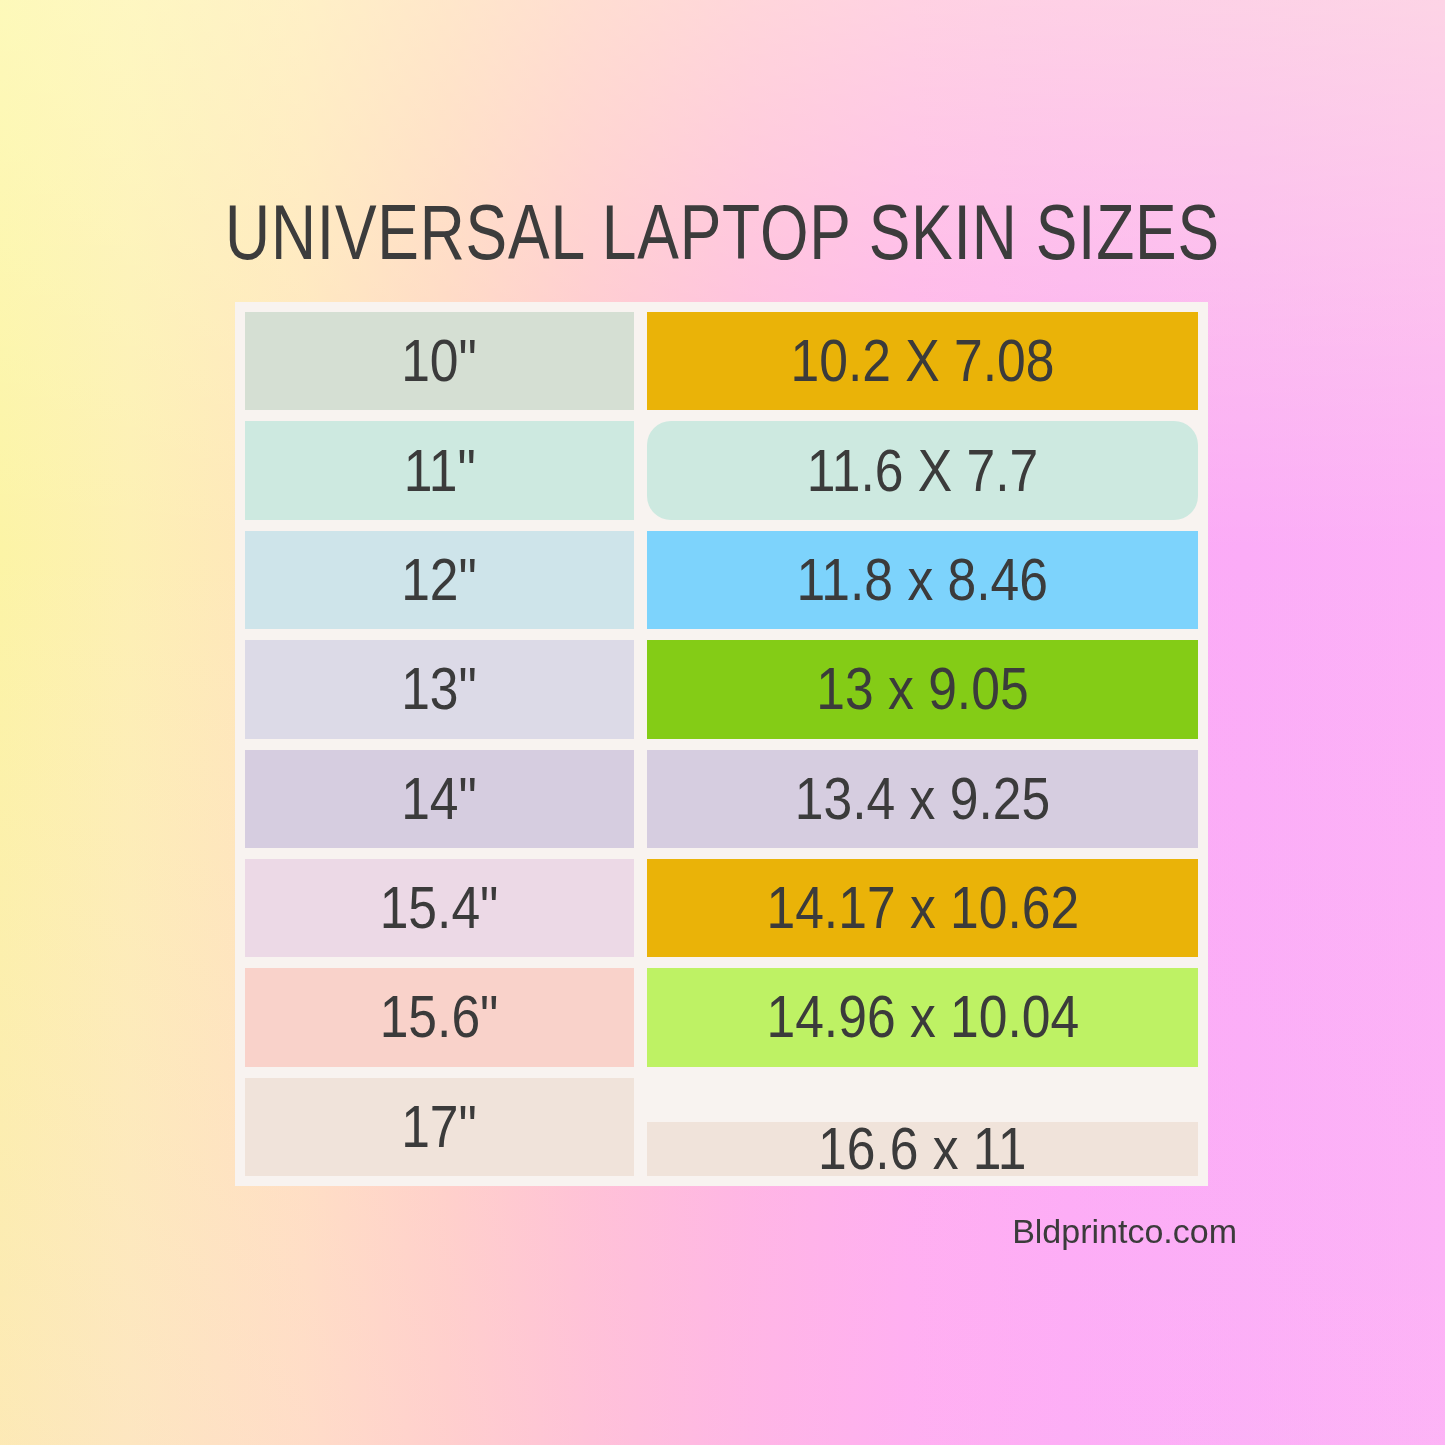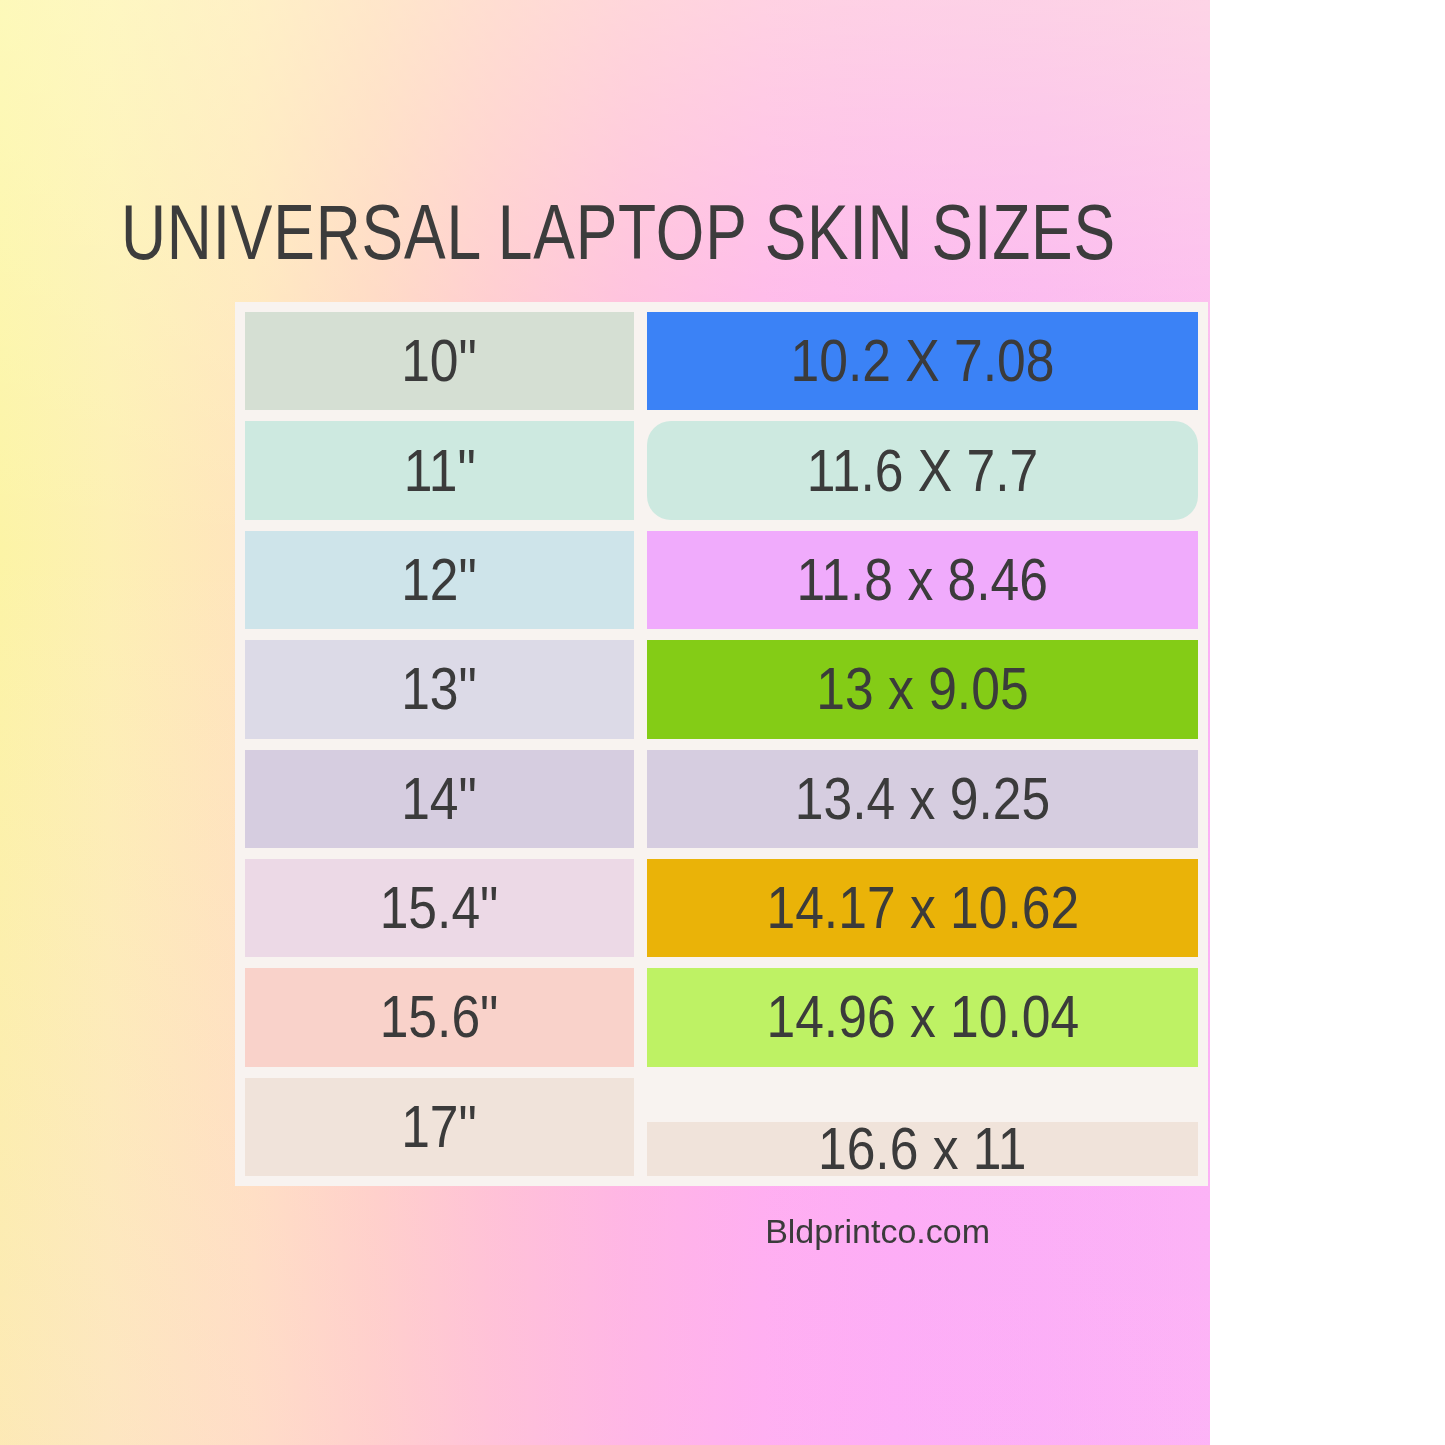--- a/index.html
+++ b/index.html
@@ -9,21 +9,21 @@
   body {
     width: 1445px;
     height: 1445px;
     overflow: hidden;
     font-family: "Liberation Sans", sans-serif;
   }
 
   
   #poster {
     position: relative;
-    width: 1210px;
+    width: 1445px;
     height: 1445px;
     box-sizing: border-box;
     background:
       linear-gradient(to bottom,
         rgba(255,255,210,0.45) 0%,
         rgba(255,255,255,0.00) 38%,
         rgba(255,190,245,0.20) 100%),
       linear-gradient(to right,
         #fcf4a6 0%,
         #fdf0b4 9%,
@@ -94,21 +94,21 @@
   .cell-size {
     flex: 0 0 389px;
   }
   .cell-dim {
     flex: 1 1 auto;
   }
 
   
   .footer {
     position: absolute;
-    right: 220px;
+    right: 208px;
     top: 1206px;
     color: #3b3b3b;
     font-family: "Liberation Sans", sans-serif;
     font-size: 34px;
     line-height: 51px;
     font-weight: 400;
     white-space: nowrap;
   }
   .footer div { display: block; }
 </style>
@@ -117,37 +117,37 @@
 
 <div id="poster">
 
   <div class="title">UNIVERSAL LAPTOP SKIN SIZES</div>
 
   <div class="table-card" id="table-card">
       <div class="row">
         <div class="cell cell-size" style="background: rgb(213, 223, 211);">
           <span>10"</span>
         </div>
-        <div class="cell cell-dim" style="background: #3b82f6;">
+        <div class="cell cell-dim" style="background: #eab308;">
           <span>10.2 X 7.08</span>
         </div>
       </div>
       <div class="row">
         <div class="cell cell-size" style="background: rgb(205, 233, 224);">
           <span>11"</span>
         </div>
         <div class="cell cell-dim" style="background: rgb(205, 233, 224); border-radius: 24px;">
           <span>11.6 X 7.7</span>
         </div>
       </div>
       <div class="row">
         <div class="cell cell-size" style="background: rgb(206, 228, 234);">
           <span>12"</span>
         </div>
-        <div class="cell cell-dim" style="background: #f0abfc;">
+        <div class="cell cell-dim" style="background: #7dd3fc;">
           <span>11.8 x 8.46</span>
         </div>
       </div>
       <div class="row">
         <div class="cell cell-size" style="background: rgb(220, 218, 231);">
           <span>13"</span>
         </div>
         <div class="cell cell-dim" style="background: #84cc16;">
           <span>13 x 9.05</span>
         </div>

